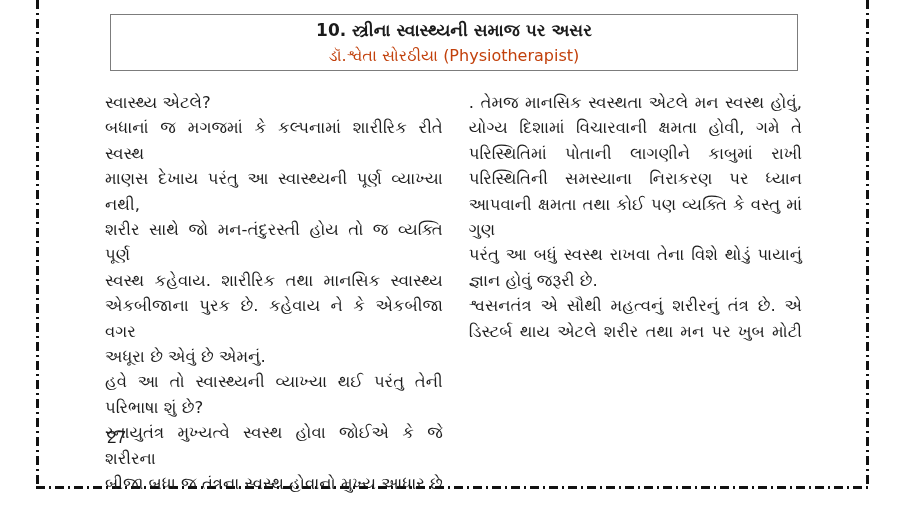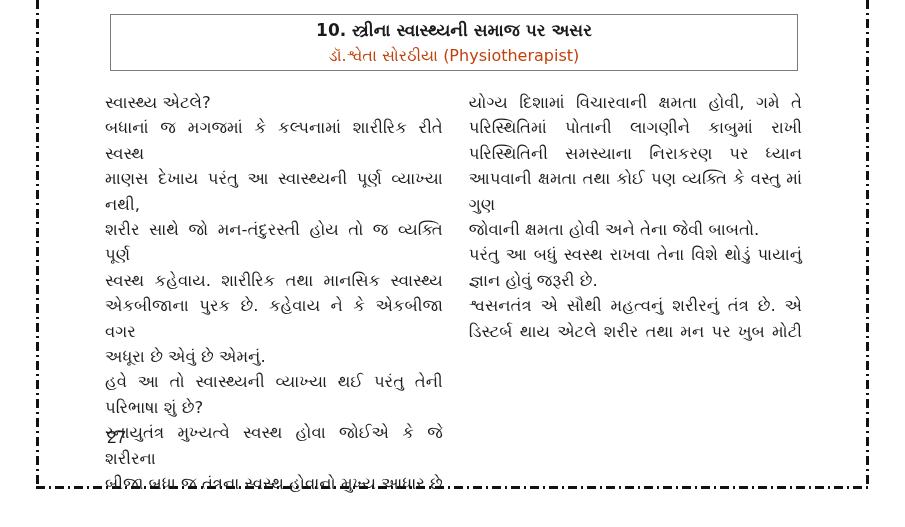--- a/index.html
+++ b/index.html
@@ -128,25 +128,25 @@
       <div class="line just">શરીર સાથે જો મન-તંદુરસ્તી હોય તો જ વ્યક્તિ પૂર્ણ</div>
       <div class="line just">સ્વસ્થ કહેવાય. શારીરિક તથા માનસિક સ્વાસ્થ્ય</div>
       <div class="line just">એકબીજાના પુરક છે. કહેવાય ને કે એકબીજા વગર</div>
       <div class="line">અધૂરા છે એવું છે એમનું.</div>
       <div class="line just">હવે આ તો સ્વાસ્થ્યની વ્યાખ્યા થઈ પરંતુ તેની</div>
       <div class="line">પરિભાષા શું છે?</div>
       <div class="line just">સ્નાયુતંત્ર મુખ્યત્વે સ્વસ્થ હોવા જોઈએ કે જે શરીરના</div>
       <div class="line">બીજા બધા જ તંત્રના સ્વસ્થ હોવાનો મુખ્ય આધાર છે</div>
     </div>
   <div class="col" id="col-right">
+      <div class="line just">. તેમજ માનસિક સ્વસ્થતા એટલે મન સ્વસ્થ હોવું,</div>
       <div class="line just">યોગ્ય દિશામાં વિચારવાની ક્ષમતા હોવી, ગમે તે</div>
       <div class="line just">પરિસ્થિતિમાં પોતાની લાગણીને કાબુમાં રાખી</div>
       <div class="line just">પરિસ્થિતિની સમસ્યાના નિરાકરણ પર ધ્યાન</div>
       <div class="line just">આપવાની ક્ષમતા તથા કોઈ પણ વ્યક્તિ કે વસ્તુ માં ગુણ</div>
-      <div class="line">જોવાની ક્ષમતા હોવી અને તેના જેવી બાબતો.</div>
       <div class="line just">પરંતુ આ બધું સ્વસ્થ રાખવા તેના વિશે થોડું પાયાનું</div>
       <div class="line">જ્ઞાન હોવું જરૂરી છે.</div>
       <div class="line just">શ્વસનતંત્ર એ સૌથી મહત્વનું શરીરનું તંત્ર છે. એ</div>
       <div class="line just">ડિસ્ટર્બ થાય એટલે શરીર તથા મન પર ખુબ મોટી</div>
     </div>
 </div>
 
 <div class="page-number">27</div>
 
 </body></html>

